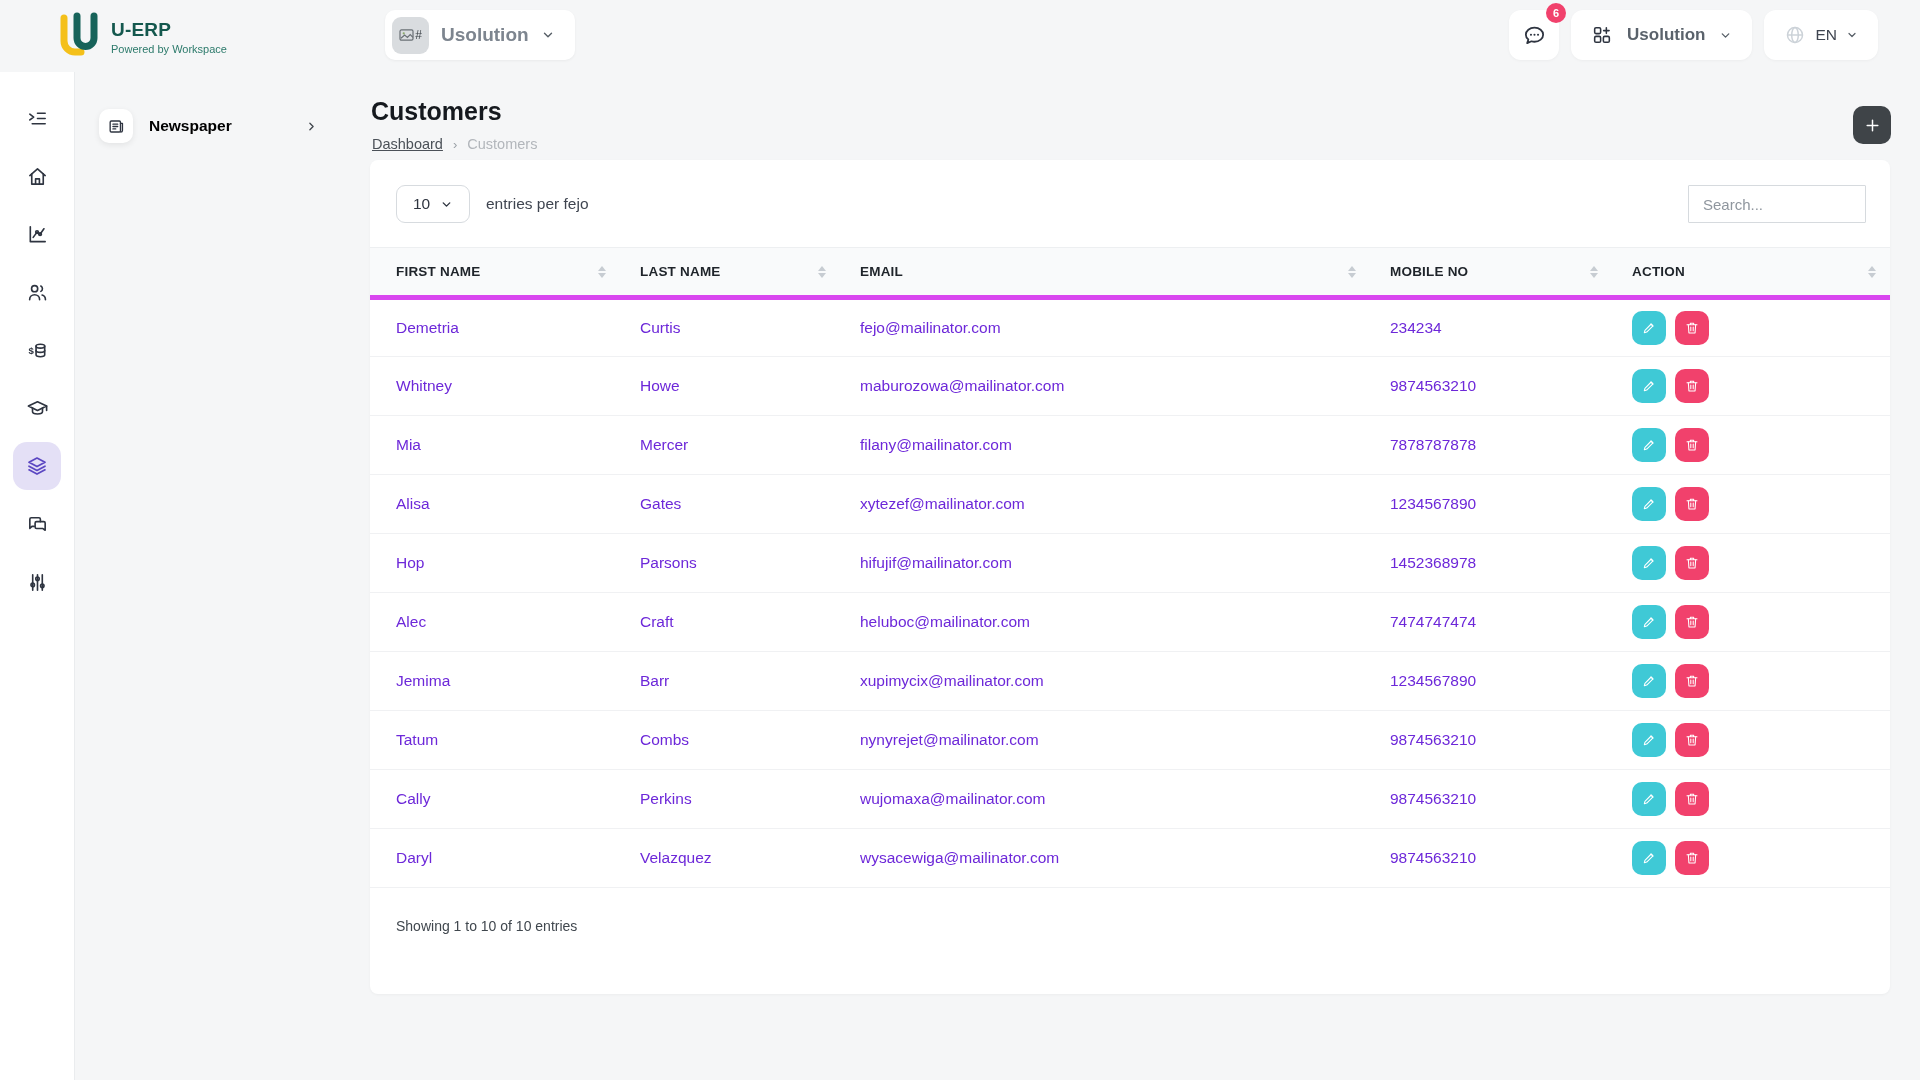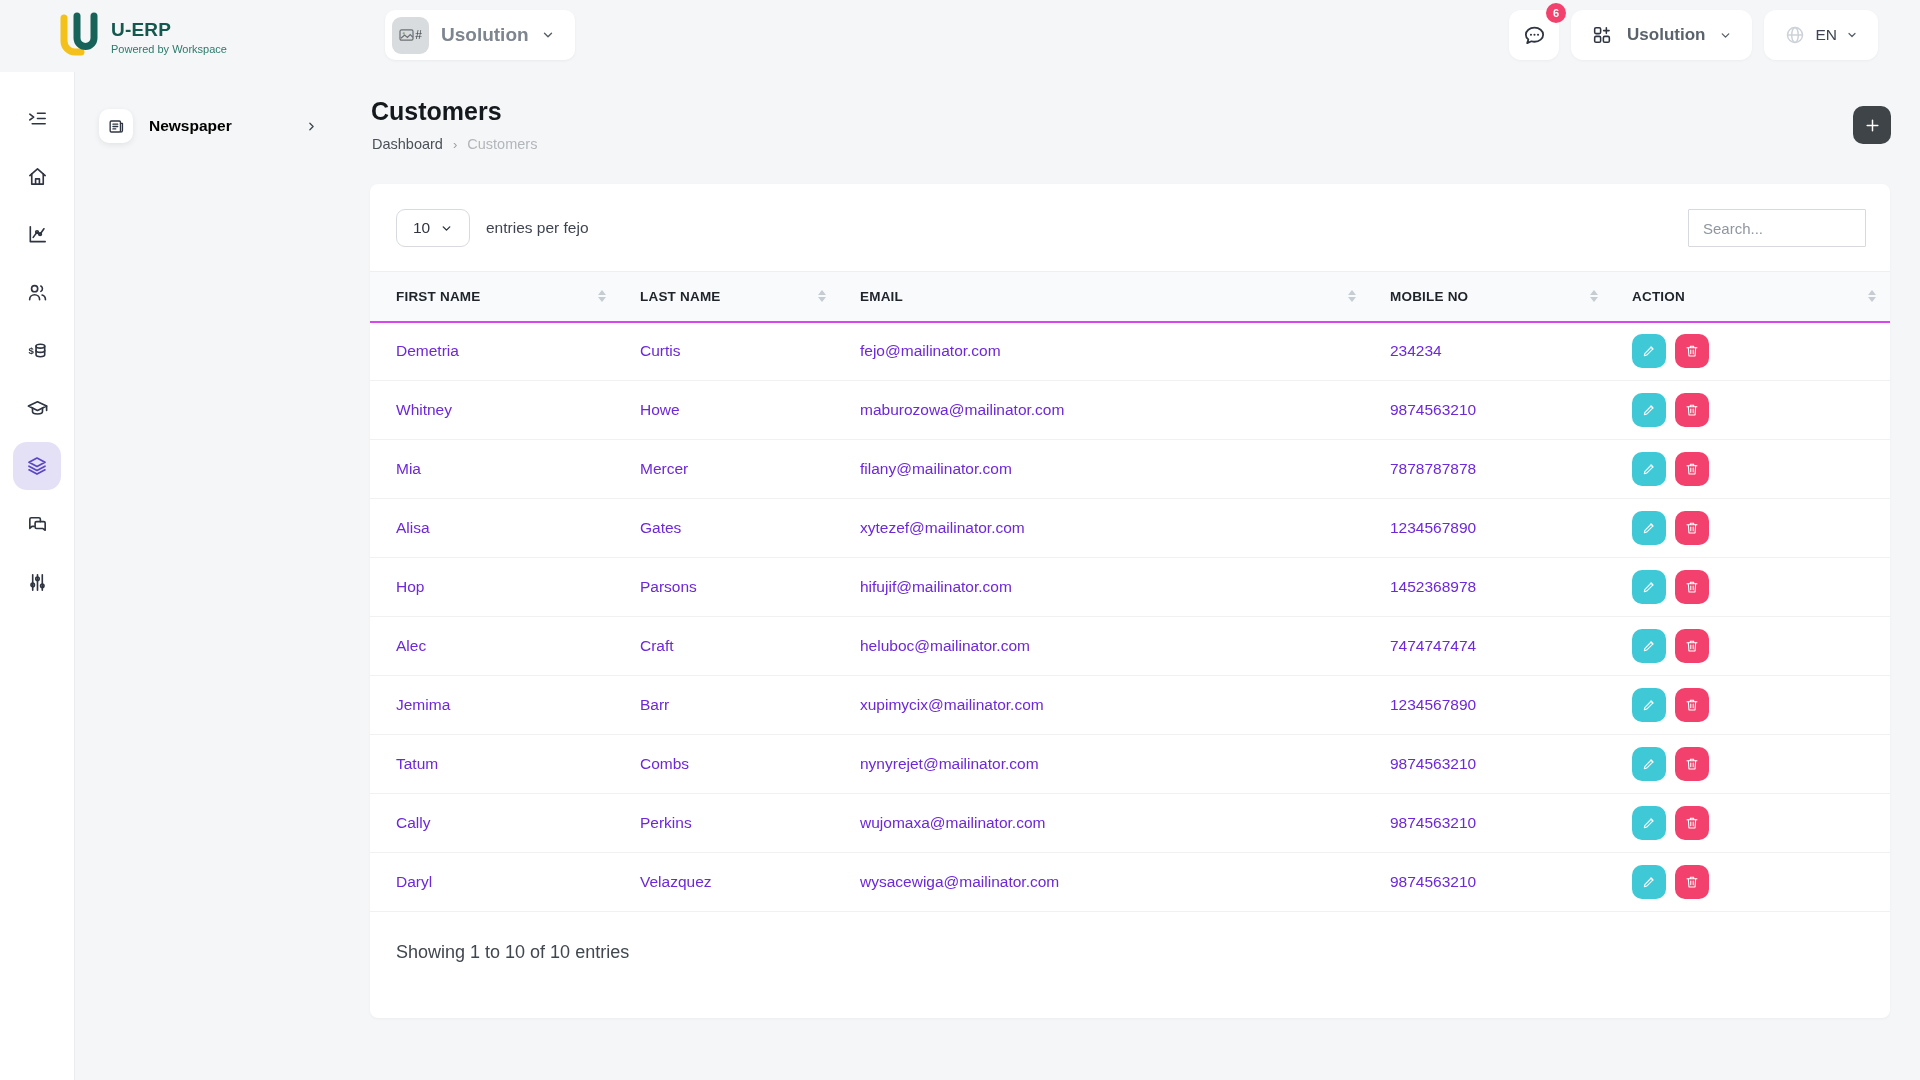--- a/index.html
+++ b/index.html
@@ -57,56 +57,56 @@
   .subnav { margin-top:6px; }
   .subitem { display:flex; align-items:center; height:48px; padding-left:42px; cursor:pointer; }
   .dot { width:8px; height:8px; border-radius:50%; border:2px solid #b9bec5; background:transparent; }
   .subitem span.lbl { font-size:15px; color:#3c434a; margin-left:16px; flex:1; }
   .subitem.active span.lbl { font-weight:700; color:#191d22; }
   .subitem .chev { margin-right:48px; }
 
   
   .page-title { position:absolute; left:371px; top:97px; font-size:25px; font-weight:700; color:#15191e; }
   .breadcrumb { position:absolute; left:372px; top:136px; display:flex; align-items:center; gap:10px; font-size:14.5px; }
-  .bc-link { color:#4b5158; cursor:pointer; }
+  .bc-link { color:#4b5158; cursor:pointer;text-decoration:underline; }
   .bc-sep { color:#9aa0a6; font-size:13px; }
   .bc-current { color:#b2b6bb; }
   .add-btn { position:absolute; left:1853px; top:106px; width:38px; height:38px; border:none;
     background:#3f4448; border-radius:10px; display:flex; align-items:center; justify-content:center; cursor:pointer; }
 
   
-  .card { position:absolute; left:370px; top:184px; width:1520px; height:834px;
+  .card { position:absolute; left:370px; top:160px; width:1520px; height:834px;
     background:#fff; border-radius:8px; box-shadow:0 1px 3px rgba(0,0,0,.04); }
   .controls { display:flex; align-items:center; justify-content:space-between; padding:25px 24px 0 26px; }
   .pp-wrap { display:flex; align-items:center; gap:16px; }
   .pp-select { width:74px; height:38px; border:1px solid #d7dbdf; border-radius:9px; background:#fff;
     display:flex; align-items:center; justify-content:center; gap:10px; font-size:15.5px; color:#2f3540; cursor:pointer; }
   .pp-label { font-size:15.5px; color:#3f4550; }
   .search { width:178px; height:38px; border:1px solid #d6dade; border-radius:1px; background:#fff;
     font-family:inherit; font-size:15px; color:#3f4550; padding:0 14px; outline:none; }
   .search::placeholder { color:#8f969e; }
 
   table { width:100%; border-collapse:collapse; margin-top:24px; table-layout:fixed; }
-  thead tr { height:50px; background:#f9fafb; border-top:1px solid #edeff1; border-bottom:2px solid #d946ef; }
+  thead tr { height:50px; background:#f9fafb; border-top:1px solid #edeff1; border-bottom:5px solid #d946ef; }
   th { text-align:left; font-size:13.5px; font-weight:700; color:#1f242a; text-transform:uppercase; letter-spacing:.2px; }
   th .th-in { display:flex; align-items:center; justify-content:space-between; padding-right:14px; }
   th, td { padding-left:20px; }
   th:first-child, td:first-child { padding-left:26px; }
   .sort { display:flex; flex-direction:column; gap:2px; align-items:center; }
   .sort i { width:0; height:0; border-left:4px solid transparent; border-right:4px solid transparent; }
   .sort .up { border-bottom:5px solid #c7ccd2; }
   .sort .dn { border-top:5px solid #c7ccd2; }
   tbody tr { height:59px; border-bottom:1px solid #f0f1f3; }
   td { font-size:15.5px; color:#6d28d9; }
   .act { display:flex; gap:9px; align-items:center; }
   .sq-btn { width:34px; height:34px; border:none; border-radius:10px; display:flex;
     align-items:center; justify-content:center; cursor:pointer; }
   .sq-edit { background:#3fc9d6; }
   .sq-del { background:#f1416c; }
-  .tfoot { padding:30px 26px 0; font-size:18px; color:#40474e; }
+  .tfoot { padding:30px 26px 0; font-size:14px; color:#40474e; }
 </style>
 </head>
 <body>
 
 <div class="topbar">
   <div class="brand">
     <svg width="46" height="50" viewBox="0 0 46 50">
       <path d="M9 6v23a11 11 0 0 0 11 11h6" fill="none" stroke="#f4c01a" stroke-width="7" stroke-linecap="round"></path>
       <path d="M22 4v22a8.5 8.5 0 0 0 17 0V4" fill="none" stroke="#17635a" stroke-width="7" stroke-linecap="round"></path>
     </svg>

